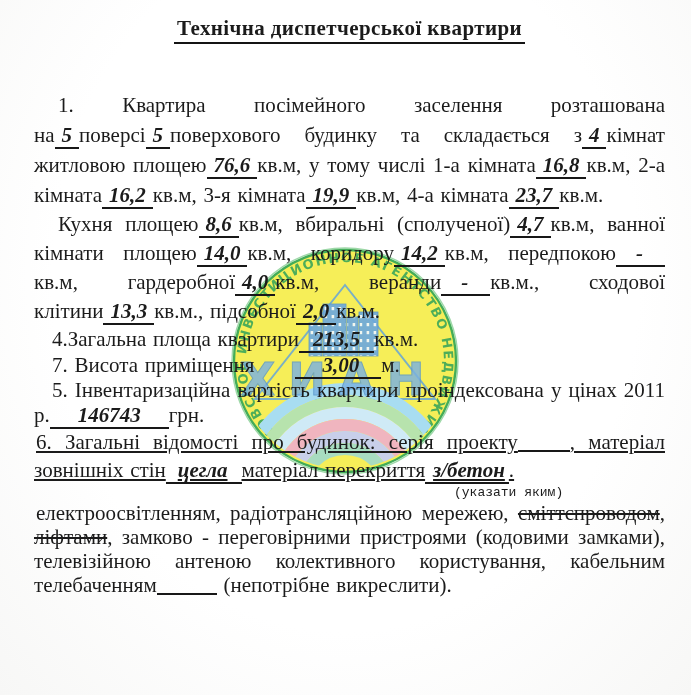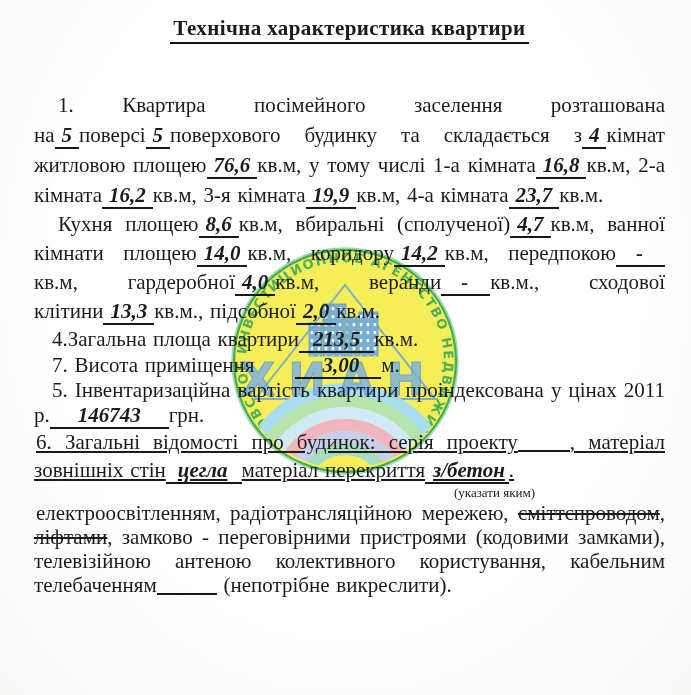--- a/index.html
+++ b/index.html
@@ -24,21 +24,21 @@
     margin:0;text-align:justify;font-size:21px;line-height:29px;
     text-indent:24px;word-spacing:1.5px;
   }
   .para[data-pid="p1"]{line-height:30px;}
   .para[data-pid="p2"]{line-height:29px;}
   .para[data-pid="p3"]{line-height:27px;}
   .para[data-pid="p4"],.para[data-pid="p5"]{line-height:26px;text-indent:18px;}
   .para[data-pid="p6"]{line-height:25px;text-indent:18px;}
   .para[data-pid="p7"]{line-height:28px;text-indent:2px;text-decoration:underline;}
   .para[data-pid="p8"]{line-height:25px;}
-  .para[data-pid="cap"]{line-height:13px;text-indent:0;margin:0 0 2px 420px;text-align:left;}
+  .para[data-pid="cap"]{line-height:13px;text-indent:0;margin:0 0 2px 420px;text-align:left;font-family:Liberation Mono, monospace;}
   .para[data-pid="p9"]{line-height:24px;text-indent:2px;}
   .seg-text{}
   .seg-value{
     font-weight:bold;font-style:italic;
     border-bottom:2px solid #181818;
     padding:0 7px;white-space:nowrap;
   }
   .seg-blank{
     display:inline-block;border-bottom:2px solid #181818;
     height:0.95em;vertical-align:-3px;
@@ -94,21 +94,21 @@
       <rect x="84" y="82" width="13" height="33"></rect>
       <rect x="98" y="63" width="23" height="52"></rect>
       <rect x="122" y="76" width="11" height="39"></rect>
       <rect x="134" y="71" width="19" height="44"></rect>
     </g>
     <text class="brand" x="114" y="154" text-anchor="middle">ХИАН</text>
   </svg>
 
   <div class="content">
     <div class="doc-title">
-      <span>Технічна характеристика квартири</span>
+      <span>Технічна диспетчерської квартири</span>
     </div>
     <div>
         <p class="para" data-pid="p1"><span class="seg-text">1. Квартира посімейного заселення розташована на</span><span class="seg-value">5</span><span class="seg-text">поверсі</span><span class="seg-value">5</span><span class="seg-text">поверхового будинку та складається з</span><span class="seg-value">4</span><span class="seg-text">кімнат  житловою площею</span><span class="seg-value">76,6</span><span class="seg-text">кв.м, у тому числі 1-а кімната</span><span class="seg-value">16,8</span><span class="seg-text">кв.м,  2-а кімната</span><span class="seg-value">16,2</span><span class="seg-text">кв.м, 3-я кімната</span><span class="seg-value">19,9</span><span class="seg-text">кв.м, 4-а кімната</span><span class="seg-value">23,7</span><span class="seg-text">кв.м.</span></p>
         <p class="para" data-pid="p2"><span class="seg-text">Кухня площею</span><span class="seg-value">8,6</span><span class="seg-text">кв.м, вбиральні (сполученої)</span><span class="seg-value">4,7</span><span class="seg-text">кв.м, ванної кімнати площею</span><span class="seg-value">14,0</span><span class="seg-text">кв.м, коридору</span><span class="seg-value">14,2</span><span class="seg-text">кв.м, передпокою</span><span class="seg-value" style="padding-left: 20px; padding-right: 22px;">-</span><span class="seg-text">кв.м, гардеробної</span><span class="seg-value">4,0</span><span class="seg-text">кв.м, веранди</span><span class="seg-value" style="padding-left: 20px; padding-right: 22px;">-</span><span class="seg-text">кв.м., сходової клітини</span><span class="seg-value">13,3</span><span class="seg-text">кв.м., підсобної</span><span class="seg-value">2,0</span><span class="seg-text">кв.м.</span></p>
         <p class="para" data-pid="p4"><span class="seg-text">4.Загальна площа квартири</span><span class="seg-value" style="padding-left: 14px; padding-right: 14px;">213,5</span><span class="seg-text">кв.м.</span></p>
         <p class="para" data-pid="p5"><span class="seg-text">7. Висота приміщення</span><span class="seg-value" style="padding-left: 28px; padding-right: 22px; margin-left: 40px;">3,00</span><span class="seg-text">м.</span></p>
         <p class="para" data-pid="p6"><span class="seg-text">5. Інвентаризаційна вартість квартири проіндексована у цінах 2011 р.</span><span class="seg-value" style="padding-left: 28px; padding-right: 28px; margin-top: 44px;">146743</span><span class="seg-text">грн.</span></p>
         <p class="para" data-pid="p7"><span class="seg-text">6. Загальні відомості про будинок: серія проекту</span><span class="seg-blank" style="width: 52px;"></span><span class="seg-text">, матеріал зовнішніх стін</span><span class="seg-value" style="padding-left: 12px; padding-right: 14px;">цегла</span><span class="seg-text">матеріал перекриття</span><span class="seg-value" style="padding-left: 8px; padding-right: 4px;">з/бетон</span><span class="seg-text">.</span></p>
         <p class="para" data-pid="cap"><span class="seg-small">(указати яким)</span></p>
         <p class="para" data-pid="p9"><span class="seg-text">електроосвітленням, радіотрансляційною мережею, </span><span class="seg-strike">сміттєпроводом</span><span class="seg-text">, </span><span class="seg-strike">ліфтами</span><span class="seg-text">, замково - переговірними пристроями (кодовими замками), телевізійною антеною колективного користування, кабельним телебаченням</span><span class="seg-blank" style="width: 60px;"></span><span class="seg-text"> (непотрібне викреслити).</span></p>

